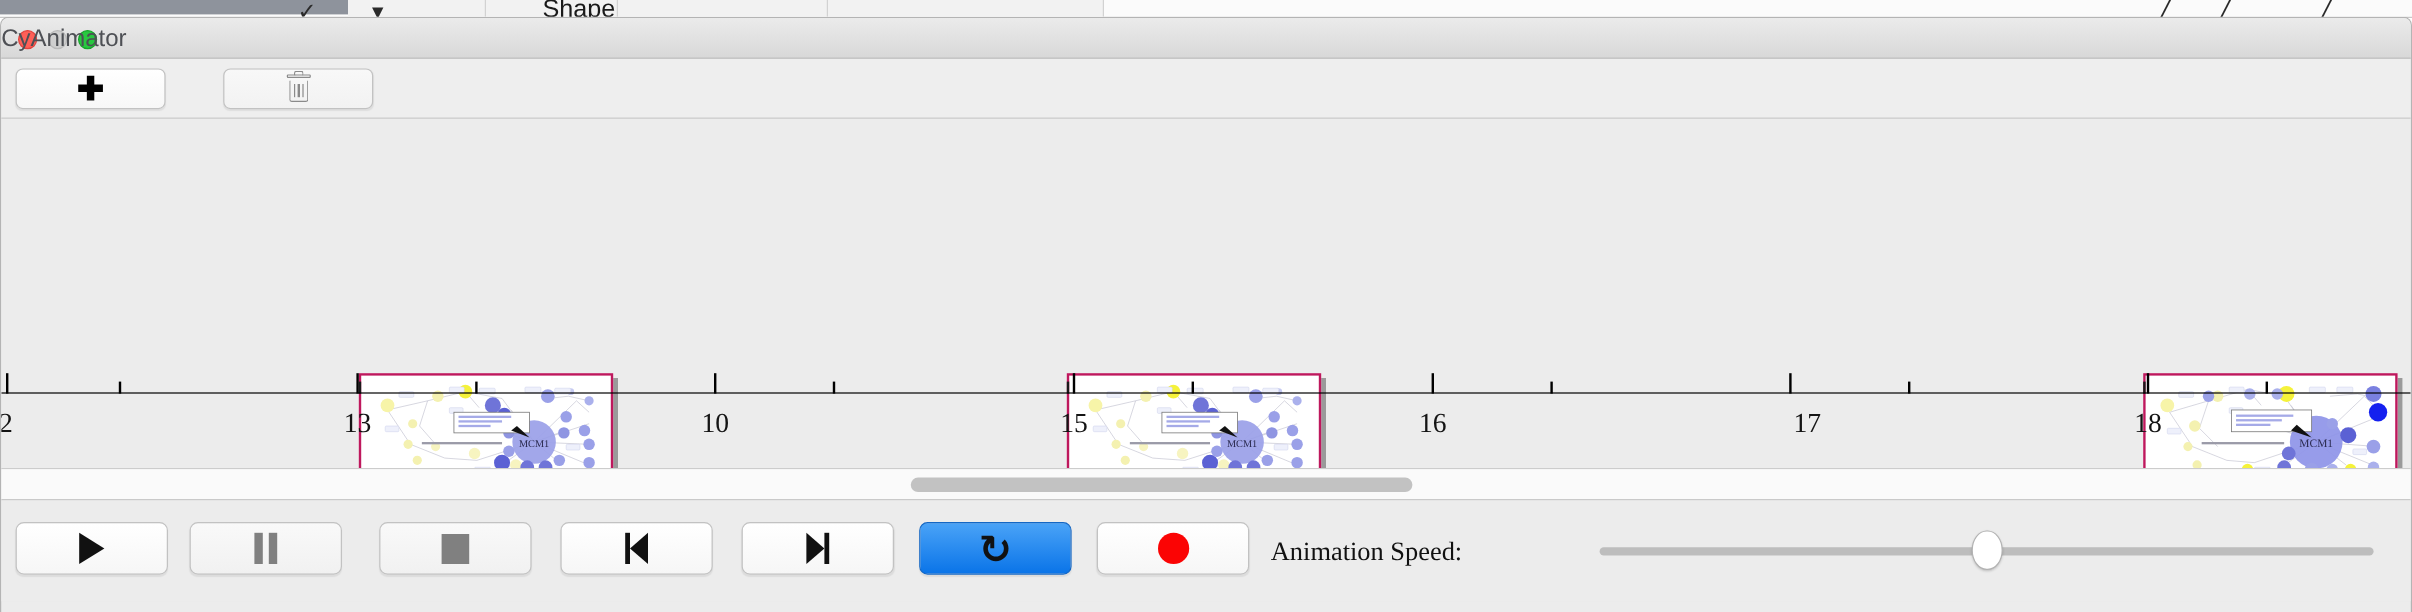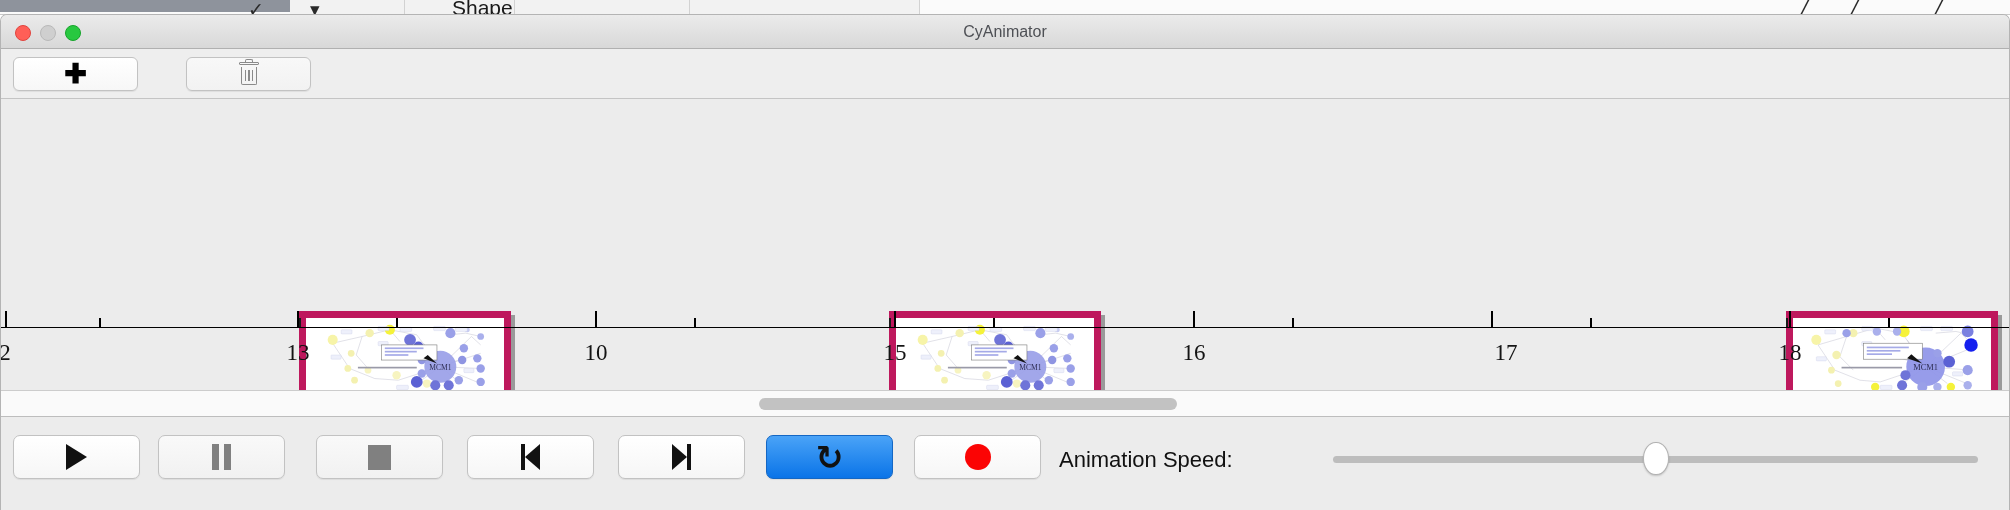--- a/index.html
+++ b/index.html
@@ -54,22 +54,22 @@
     background: linear-gradient(to bottom, #ebebeb 0%, #d8d8d8 100%);
     border-bottom: 1px solid #b0b0b0;
   }
   .traffic { position: absolute; top: 10px; display: flex; gap: 9px; left: 14px; }
   .light { width: 16px; height: 16px; border-radius: 50%; }
   .light.close  { background: #ff5f57; border: 1px solid #e0443e; }
   .light.min    { background: #cfcfcf; border: 1px solid #b9b9b9; }
   .light.max    { background: #28c840; border: 1px solid #16a52b; }
   .win-title {
     position: absolute; left: 0; right: 0; top: 0; height: 34px;
-    line-height: 34px; text-align: center;
-    font-size: 16px; color: #4e5055;
+    line-height: 34px; text-align: left;
+    font-size: 20px; color: #4e5055;
     font-family: "Liberation Sans", sans-serif;
   }
 
   
   .toolbar {
     position: relative; height: 50px;
     background: #eeeeee;
     border-bottom: 1px solid #c4c4c4;
   }
   .btn {
@@ -123,21 +123,21 @@
   .frame {
     position: absolute;
     cursor: pointer;
   }
   .frame .shadow {
     position: absolute; left: 4px; top: 4px; right: -4px; bottom: -4px;
     background: #9a9a9a;
   }
   .frame .card {
     position: absolute; left: 0; top: 0; right: 0; bottom: 0;
-    background: #ffffff; border: 7px solid #be185d; overflow: hidden;
+    background: #ffffff; border: 2px solid #be185d; overflow: hidden;
   }
   .netsvg { display: block; width: 100%; height: 100%; }
 
   
   .ruler {
     position: absolute; left: 0; right: 0; bottom: 62px; height: 1px;
     background: #000000;
   }
   .tick {
     position: absolute; bottom: 62px; width: 2px; background: #000000;
@@ -209,21 +209,21 @@
     border-left: 15px solid #111; border-top: 13px solid transparent;
     border-bottom: 13px solid transparent;
   }
   .ico-next i { display: block; width: 4px; height: 26px; background: #111; }
   .ico-loop { font-size: 33px; color: #111; line-height: 1; font-weight: bold;
               font-family: "DejaVu Sans", sans-serif; }
   .ico-rec { width: 26px; height: 26px; border-radius: 50%; background: #fb0404; }
 
   .speed-label {
     position: absolute; top: 30px; font-size: 22px; color: #111;
-    font-family: Liberation Sans, sans-serif; white-space: nowrap;
+    font-family: Liberation Serif, serif; white-space: nowrap;
   }
   .slider { position: absolute; top: 38px; height: 8px; }
   .slider .track {
     position: absolute; left: 0; right: 0; top: 1px; height: 7px;
     background: #bdbdbd; border-radius: 4px;
   }
   .slider .thumb {
     position: absolute; top: -13px; width: 26px; height: 33px;
     background: #ffffff; border: 1px solid #b2b2b2; border-radius: 13px/17px;
     box-shadow: 0 1px 2px rgba(0,0,0,0.18); cursor: pointer;

